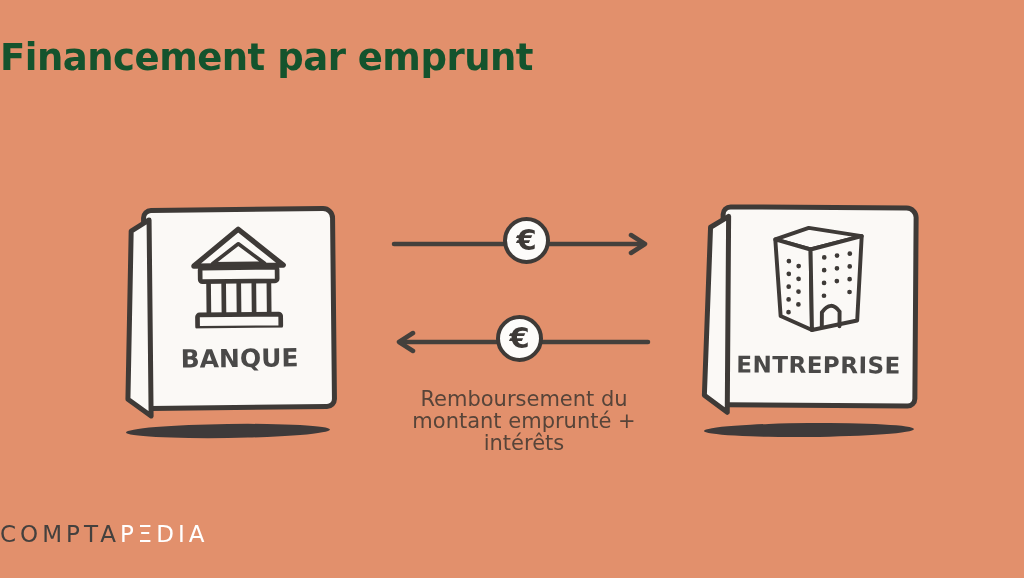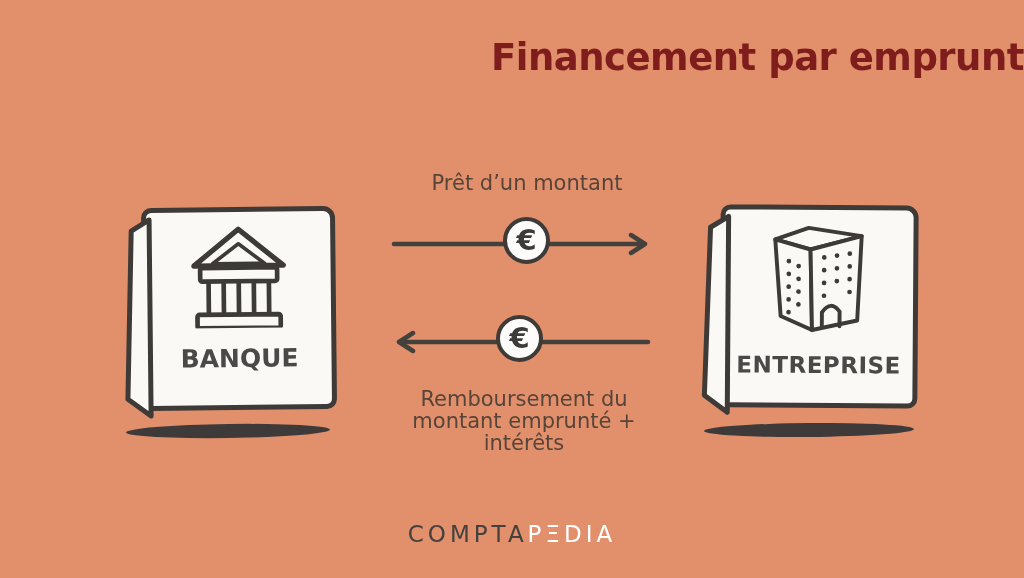--- a/index.html
+++ b/index.html
@@ -11,25 +11,25 @@
     height: 578px;
     background: #e2906c;
     overflow: hidden;
   }
 
   .title {
     position: absolute;
     top: 36px;
     left: 0;
     width: 100%;
-    text-align: right;
+    text-align: left;
     font-size: 37px;
     font-weight: bold;
     letter-spacing: -0.5px;
-    color: #7f1d1d;
+    color: #14532d;
     font-family: "DejaVu Sans", "Liberation Sans", sans-serif;
   }
 
   
   .card {
     position: absolute;
     box-sizing: border-box;
     background: #fbf9f6;
     border: 5px solid #3e3a37;
     border-radius: 10px 12px 10px 8px;
@@ -113,21 +113,20 @@
     font-family: "DejaVu Sans", "Liberation Sans", sans-serif;
     transform: translateY(-1px);
   }
 
   
   .logo {
     position: absolute;
     top: 521px;
     left: 0;
     width: 100%;
-    text-align: center;
     font-size: 23px;
     font-weight: 500;
     letter-spacing: 4px;
     font-family: "DejaVu Sans", "Liberation Sans", sans-serif;
   }
   .logo .dark  { color: #44403e; }
   .logo .light { color: #ffffff; }
 </style>
 </head>
 <body>
@@ -188,21 +187,20 @@
           <circle cx="86" cy="62" r="2.4"></circle>
         <circle cx="60" cy="79" r="2.4"></circle>
           <circle cx="86" cy="75" r="2.4"></circle>
       </g>
       <path d="M58,111 L58,96 Q67,83 76,95 L76,110" fill="none" stroke="#3e3a37" stroke-width="4" stroke-linecap="round"></path>
     </svg>
     <div class="card-label">ENTREPRISE</div>
   </div>
   <div class="shadow shadow-right"></div>
 
-  <div class="flow-label loan">Prêt d’un montant</div>
   <svg class="arrow arrow-loan" width="266" height="24" viewBox="0 0 266 24">
     <g fill="none" stroke="#44403c" stroke-width="4.5" stroke-linecap="round" stroke-linejoin="round">
       <line x1="3" y1="12" x2="252" y2="12"></line>
       <polyline points="240,3 254,12 240,21"></polyline>
     </g>
   </svg>
   <div class="coin coin-loan">
     <span>€</span>
   </div>
 

